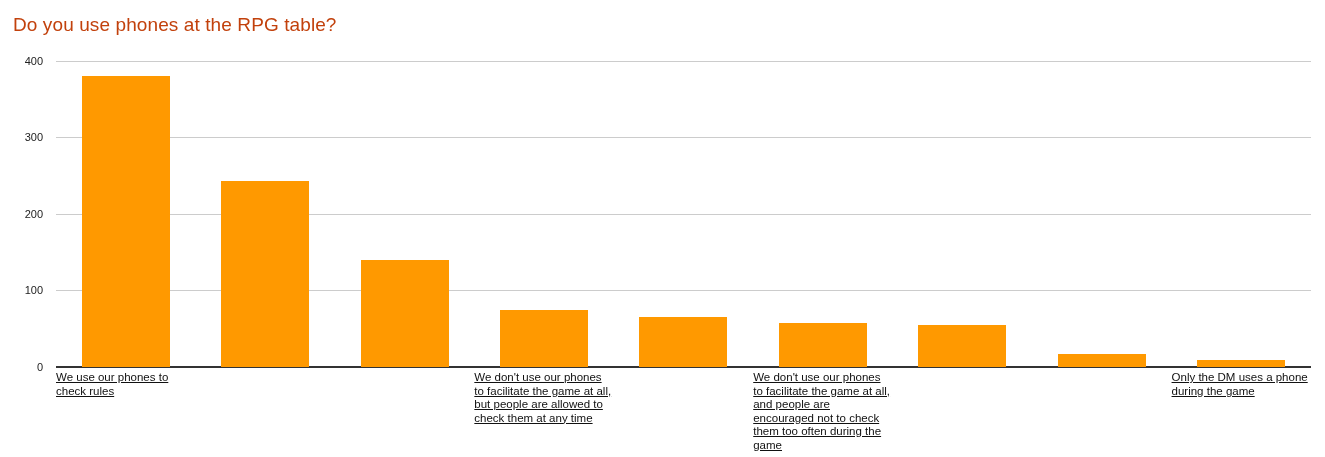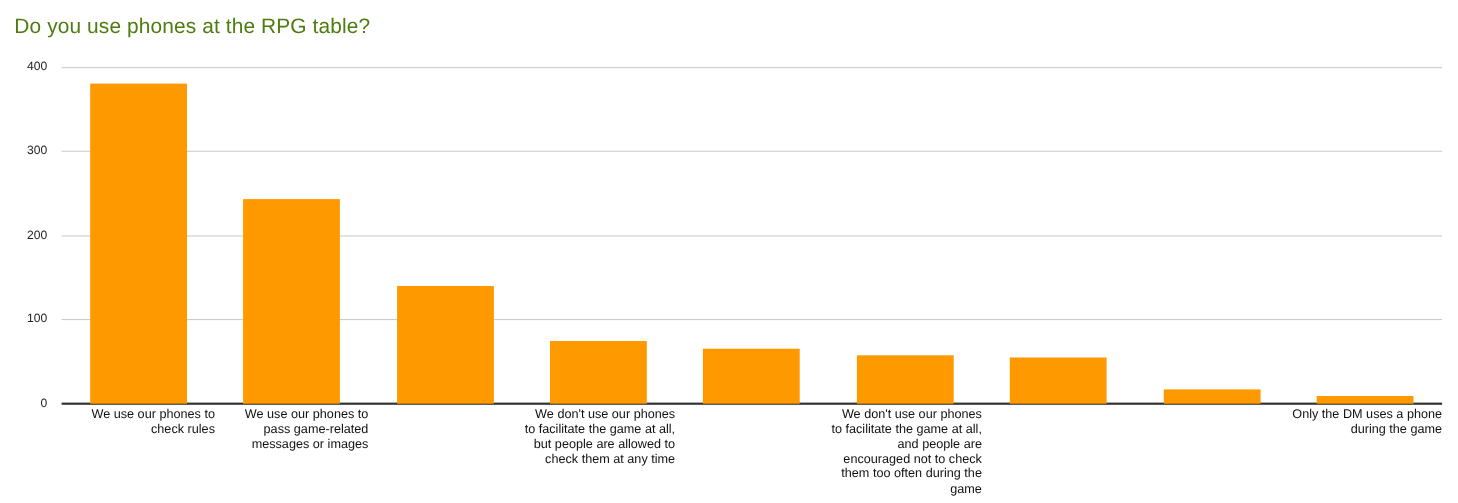--- a/index.html
+++ b/index.html
@@ -16,21 +16,21 @@
     position: relative;
     width: 1325px;
     height: 457px;
     background: #ffffff;
   }
   .chart-title {
     position: absolute;
     left: 13px;
     top: 14px;
     font-size: 19px;
-    color: #4d7c0f;
+    color: #c2410c;
     font-weight: normal;
     letter-spacing: 0.1px;
     white-space: nowrap;
   }
   
   .plot-area {
     position: absolute;
     left: 56px;
     top: 60px;
     width: 1255px;
@@ -82,24 +82,25 @@
   .xlabels-layer {
     position: absolute;
     left: 56px;
     top: 371px;
     width: 1255px;
     height: 86px;
   }
   .xlabel {
     position: absolute;
     top: 0;
-    text-align: right;
+    text-align: left;
     font-size: 11.5px;
     line-height: 13.5px;
     color: #111111;
+    text-decoration: underline;
   }
 </style>
 </head>
 <body>
 
 <div class="chart-root">
 
   <div class="chart-title">Do you use phones at the RPG table?</div>
 
   <div class="plot-area">
@@ -141,19 +142,18 @@
           <div class="bar" style="height: 13.0475px; background: rgb(255, 153, 0);"></div>
         </div>
         <div class="bar-slot" style="left: 1115.56px; width: 139.444px;">
           <div class="bar" style="height: 6.9075px; background: rgb(255, 153, 0);"></div>
         </div>
       </div>
   </div>
 
   <div class="xlabels-layer" id="xlabels-layer">
       <div class="xlabel" style="left: 0px; width: 139.444px;">We use our phones to check rules</div>
-      <div class="xlabel" style="left: 139.444px; width: 139.444px;">We use our phones to pass game-related messages or images</div>
       <div class="xlabel" style="left: 418.333px; width: 139.444px;">We don't use our phones to facilitate the game at all, but people are allowed to check them at any time</div>
       <div class="xlabel" style="left: 697.222px; width: 139.444px;">We don't use our phones to facilitate the game at all, and people are encouraged not to check them too often during the game</div>
       <div class="xlabel" style="left: 1115.56px; width: 139.444px;">Only the DM uses a phone during the game</div>
     </div>
 
 </div>
 
 </body></html>

